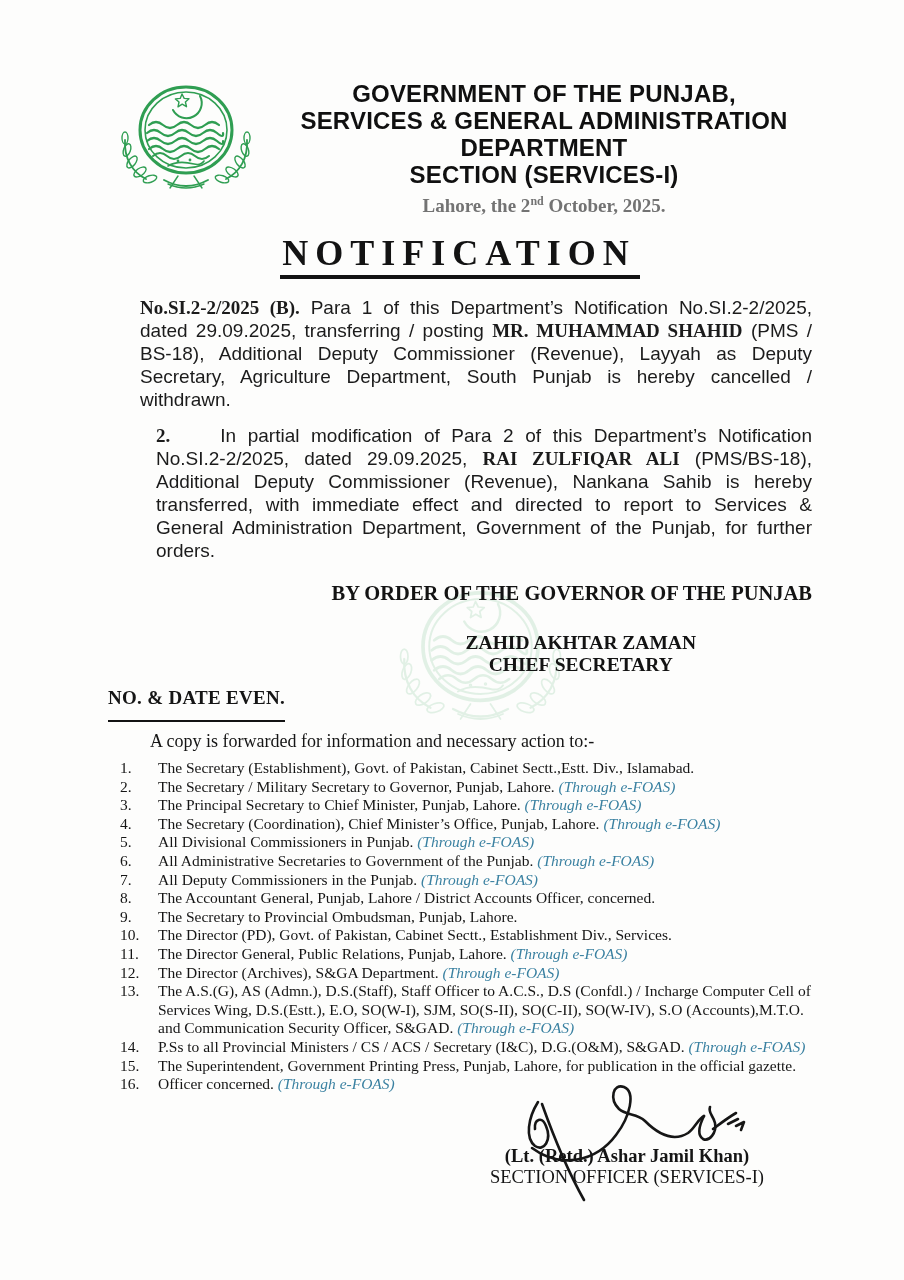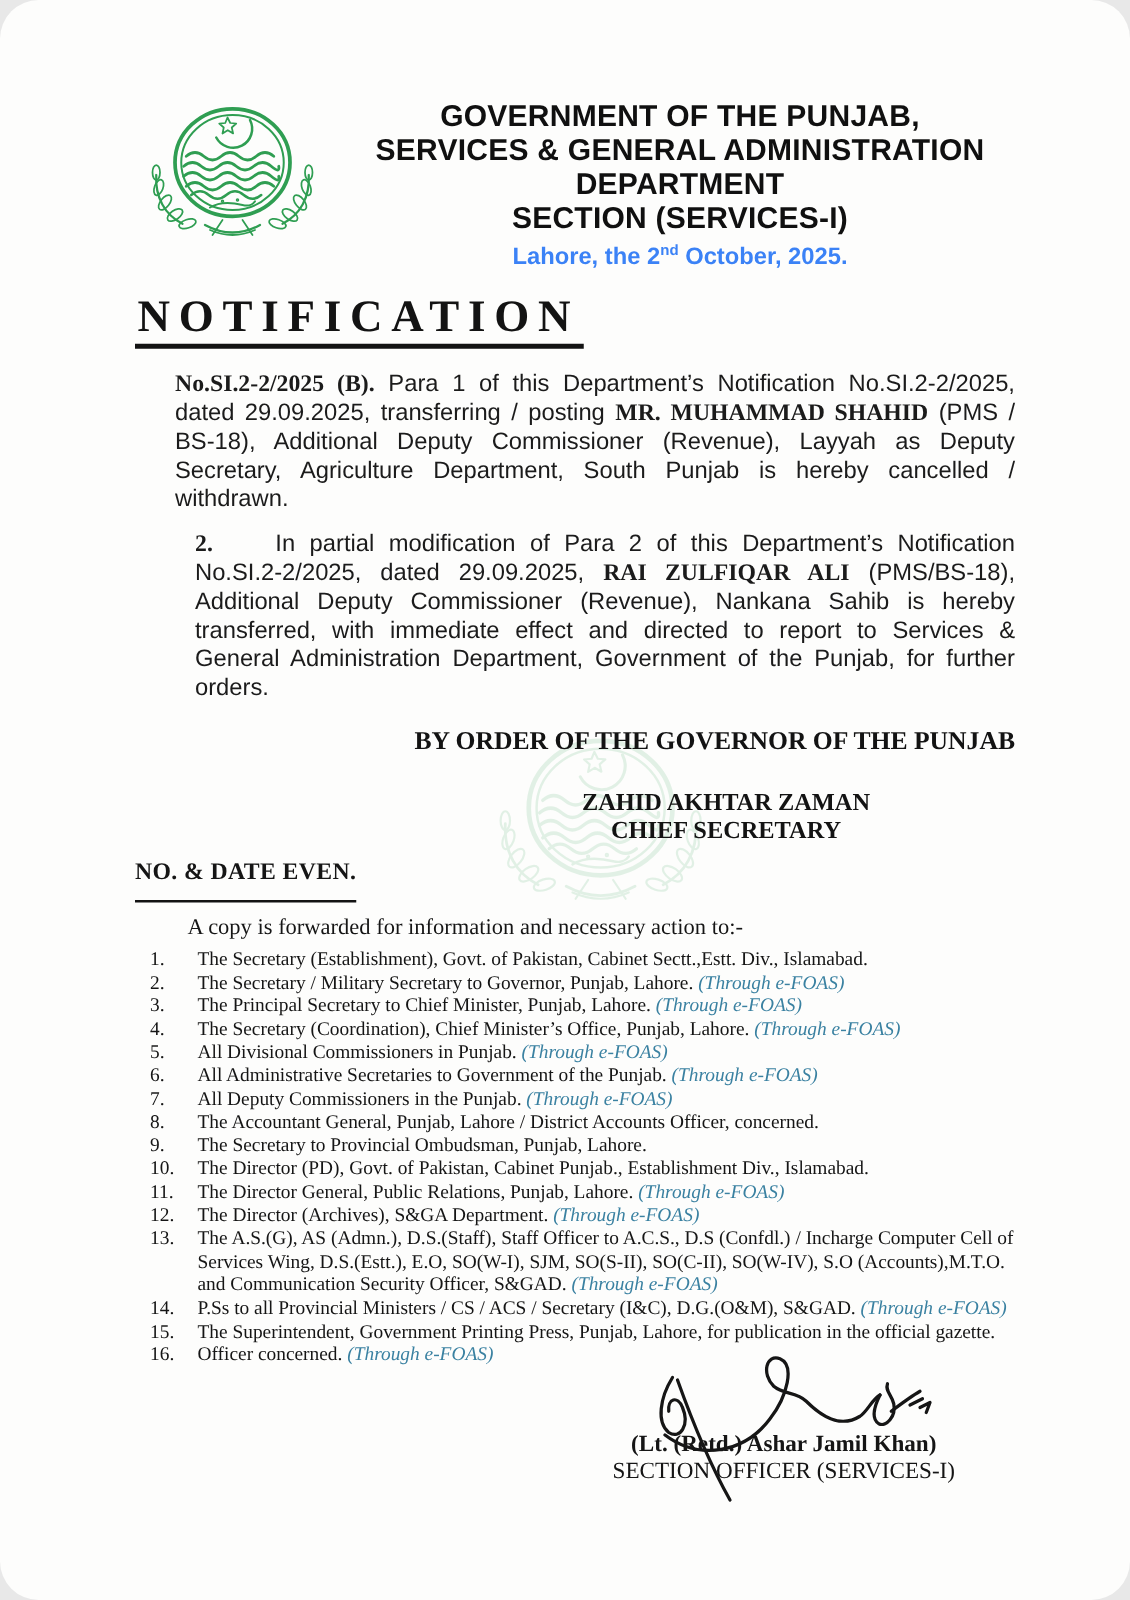--- a/index.html
+++ b/index.html
@@ -6,35 +6,34 @@
   .page{
     position:relative;
     width:904px;height:1280px;
     margin:0 auto;
     background:#fdfdfc;
     color:#151515;
     font-family:"Liberation Serif", serif;
     overflow:hidden;
     box-sizing:border-box;
     padding:80px 92px 30px 108px;
-    border-radius:31px;
   }
   .content{position:relative;z-index:1;}
   
   .emblem{position:absolute;left:116px;top:80px;z-index:1;}
   .watermark{position:absolute;left:393px;top:584px;z-index:0;opacity:0.13;}
   
   .header-text{margin-left:168px;text-align:center;
     font-family:"Liberation Sans", sans-serif;font-weight:bold;
     font-size:24px;line-height:27px;letter-spacing:0.2px;color:#101010;}
   .date-line{margin-left:168px;text-align:center;margin-top:7px;
-    font-family:Liberation Sans, sans-serif;font-weight:bold;font-size:19px;color:#3b82f6;}
+    font-family:Liberation Serif, serif;font-weight:bold;font-size:19px;color:#737373;}
   .date-line sup{font-size:12px;vertical-align:super;line-height:0;}
   
-  .title-row{text-align:left;margin-top:15px;}
+  .title-row{text-align:center;margin-top:15px;}
   .title-row .title{
     display:inline-block;font-family:"Liberation Serif", serif;font-weight:bold;
     font-size:36px;letter-spacing:7px;border-bottom:4px solid #131313;
     padding:0 4px 1px 2px;color:#131313;}
   
   .para{margin:0;text-align:justify;
     font-family:"Liberation Sans", sans-serif;
     font-size:19px;line-height:23px;color:#1b1b1b;}
   .para.first{margin-top:17px;margin-left:32px;}
   .para.second{margin-top:13px;margin-left:48px;}
@@ -179,21 +178,21 @@
         <li>
           <span class="num">8.</span>
           <span class="txt">The Accountant General, Punjab, Lahore / District Accounts Officer, concerned.</span>
         </li>
         <li>
           <span class="num">9.</span>
           <span class="txt">The Secretary to Provincial Ombudsman, Punjab, Lahore.</span>
         </li>
         <li>
           <span class="num">10.</span>
-          <span class="txt">The Director (PD), Govt. of Pakistan, Cabinet Punjab., Establishment Div., Islamabad.</span>
+          <span class="txt">The Director (PD), Govt. of Pakistan, Cabinet Sectt., Establishment Div., Services.</span>
         </li>
         <li>
           <span class="num">11.</span>
           <span class="txt">The Director General, Public Relations, Punjab, Lahore.<span class="efoas" style="color: rgb(58, 129, 161);"> (Through e-FOAS)</span></span>
         </li>
         <li>
           <span class="num">12.</span>
           <span class="txt">The Director (Archives), S&amp;GA Department.<span class="efoas" style="color: rgb(58, 129, 161);"> (Through e-FOAS)</span></span>
         </li>
         <li>

